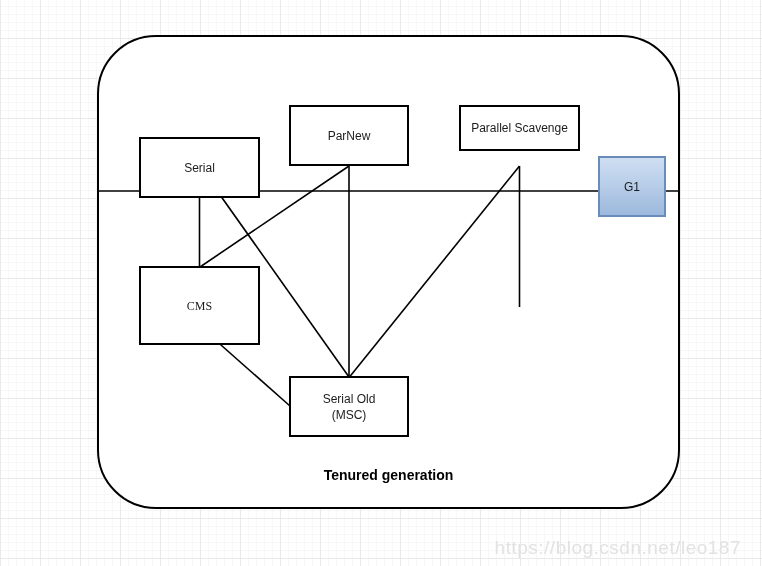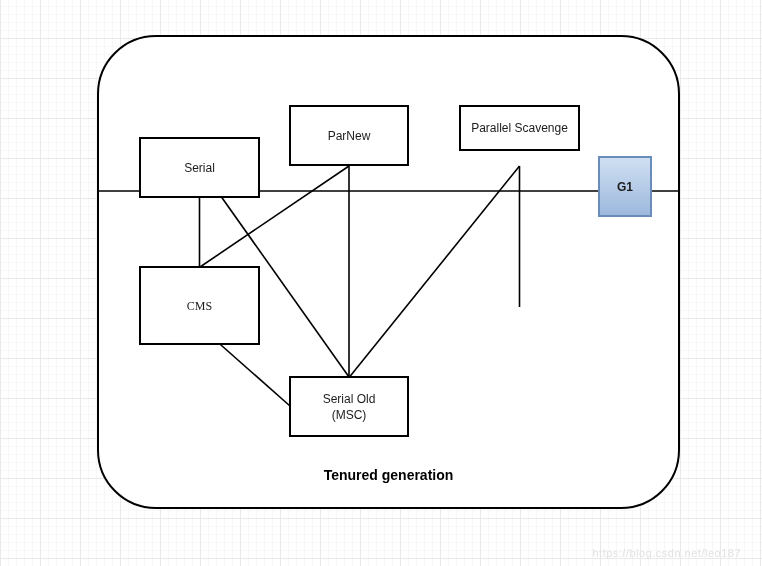--- a/index.html
+++ b/index.html
@@ -42,41 +42,40 @@
     color: #1c1c1c;
     line-height: 16px;
   }
   .node-serial        { left: 139px; top: 105px; width: 121px; height: 61px; margin-top: 32px; }
   .node-parnew        { left: 289px; top: 105px; width: 120px; height: 61px; }
   .node-ps            { left: 459px; top: 105px; width: 121px; height: 46px; }
   .node-cms           { left: 139px; top: 266px; width: 121px; height: 79px; font-family: Liberation Serif, serif; }
   .node-parallel-old  { left: 459px; top: 306px; width: 121px; height: 61px; }
   .node-serial-old    { left: 289px; top: 376px; width: 120px; height: 61px; }
   .node-g1 {
-    left: 598px; top: 156px; width: 54px; height: 61px;
+    left: 598px; top: 156px; width: 68px; height: 61px;
     background: linear-gradient(to bottom, #cfdff2 0%, #9db9dd 100%);
     border: 2px solid #6a8cba;
-    font-weight: bold;
   }
   .gen-title {
     position: absolute;
     left: 98px;
     width: 581px;
     text-align: center;
     font-size: 14px;
     font-weight: bold;
     color: #000000;
   }
   .gen-title.young   { top: 57px; }
   .gen-title.tenured { top: 467px; }
   .watermark {
     position: absolute;
     right: 21px;
     bottom: 7px;
-    font-size: 11px;
+    font-size: 19px;
     color: #e2e2e2;
     letter-spacing: 0.5px;
     user-select: none;
   }
 </style>
 </head>
 <body>
 
 <div id="canvas">
 

